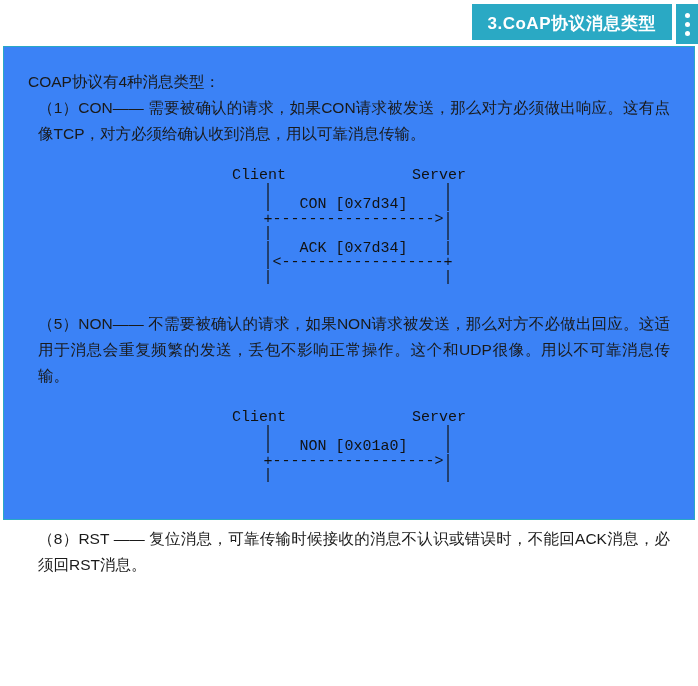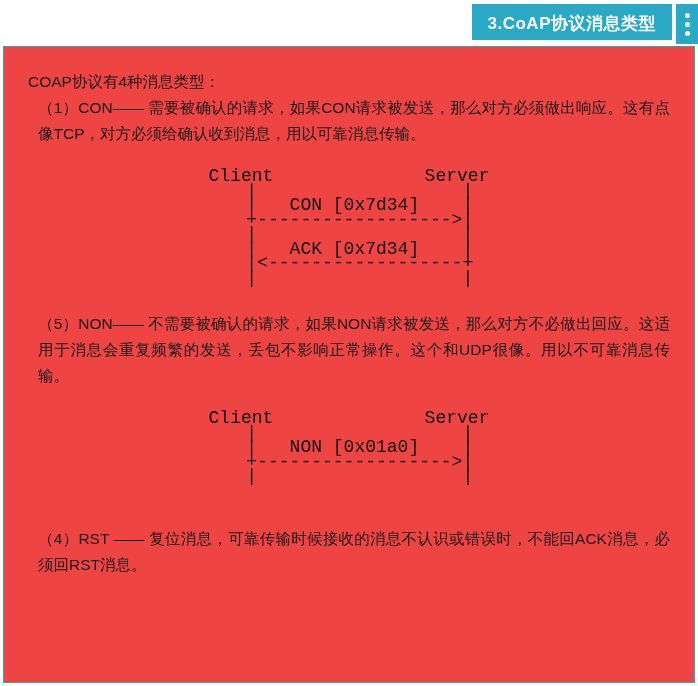--- a/index.html
+++ b/index.html
@@ -57,40 +57,40 @@
     height: 5px;
     background: #ffffff;
     border-radius: 50%;
   }
   
   .content-frame {
     position: absolute;
     left: 3px;
     top: 46px;
     width: 692px;
-    height: 637px;
+    height: 474px;
     border: 1px solid #2aa9c4;
     box-sizing: border-box;
     padding: 22px 24px 0 24px;
-    background: #ef4444;
+    background: #3b82f6;
   }
   .para {
     font-size: 15.5px;
     color: #1a1a1a;
     line-height: 26px;
     margin: 0 0 0 0;
     text-align: justify;
   }
   .para.indent {
     text-indent: 0;
     padding-left: 10px;
   }
   .ascii-figure {
     font-family: "Liberation Mono", "DejaVu Sans Mono", monospace;
-    font-size: 18px;
+    font-size: 15px;
     line-height: 14.5px;
     color: #111111;
     white-space: pre;
     text-align: center;
     margin: 0;
   }
   .fig-wrap {
     display: flex;
     justify-content: center;
   }
@@ -159,16 +159,16 @@
   +------------------&gt;|
   |                   |</pre>
       </div>
     </div>
 
     <div class="block-gap-lg"></div>
 
 
     <div class="block-gap-sm"></div>
 
-    <p class="para indent">（4）RST —— 复位消息，可靠传输时候接收的消息不认识或错误时，不能回ACK消息，必须回RST消息。</p>
+    <p class="para indent">（8）RST —— 复位消息，可靠传输时候接收的消息不认识或错误时，不能回ACK消息，必须回RST消息。</p>
 
   </div>
 </div>
 
 </body></html>

